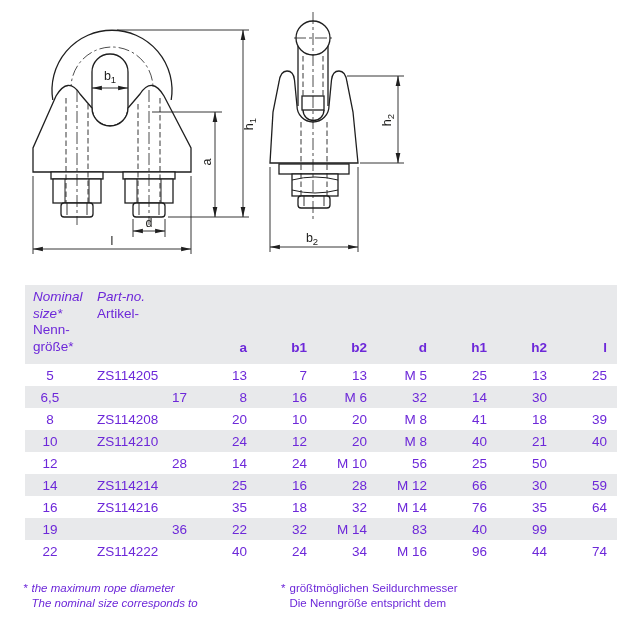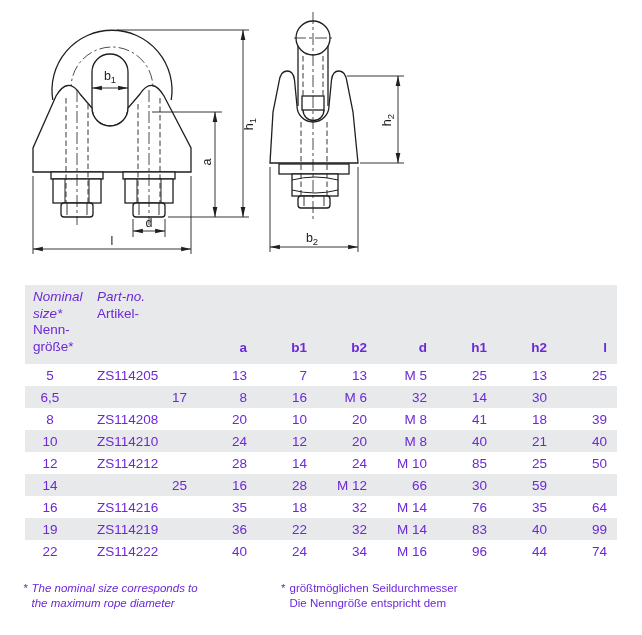--- a/index.html
+++ b/index.html
@@ -237,31 +237,31 @@
         <div class="c num">24</div>
         <div class="c num">12</div>
         <div class="c num">20</div>
         <div class="c num">M 8</div>
         <div class="c num">40</div>
         <div class="c num">21</div>
         <div class="c num">40</div>
       </div>
       <div class="trow">
         <div class="c size">12</div>
-        <div class="c part">ZS114212</div>
         <div class="c num">28</div>
         <div class="c num">14</div>
         <div class="c num">24</div>
         <div class="c num">M 10</div>
-        <div class="c num">85</div>
+        <div class="c num">56</div>
         <div class="c num">25</div>
         <div class="c num">50</div>
       </div>
       <div class="trow">
         <div class="c size">14</div>
+        <div class="c part">ZS114214</div>
         <div class="c num">25</div>
         <div class="c num">16</div>
         <div class="c num">28</div>
         <div class="c num">M 12</div>
         <div class="c num">66</div>
         <div class="c num">30</div>
         <div class="c num">59</div>
       </div>
       <div class="trow">
         <div class="c size">16</div>
@@ -269,21 +269,20 @@
         <div class="c num">35</div>
         <div class="c num">18</div>
         <div class="c num">32</div>
         <div class="c num">M 14</div>
         <div class="c num">76</div>
         <div class="c num">35</div>
         <div class="c num">64</div>
       </div>
       <div class="trow">
         <div class="c size">19</div>
-        <div class="c part">ZS114219</div>
         <div class="c num">36</div>
         <div class="c num">22</div>
         <div class="c num">32</div>
         <div class="c num">M 14</div>
         <div class="c num">83</div>
         <div class="c num">40</div>
         <div class="c num">99</div>
       </div>
       <div class="trow">
         <div class="c size">22</div>
@@ -295,22 +294,22 @@
         <div class="c num">96</div>
         <div class="c num">44</div>
         <div class="c num">74</div>
       </div>
     </div>
   </div>
 
   <div class="fnote fn-en">
     <span class="fn-mark">*</span>
     <span class="fn-lines">
+      <div>the maximum rope diameter</div>
       <div>The nominal size corresponds to</div>
-      <div>the maximum rope diameter</div>
     </span>
   </div>
   <div class="fnote fn-de">
     <span class="fn-mark">*</span>
     <span class="fn-lines">
       <div>größtmöglichen Seildurchmesser</div>
       <div>Die Nenngröße entspricht dem</div>
     </span>
   </div>
 

